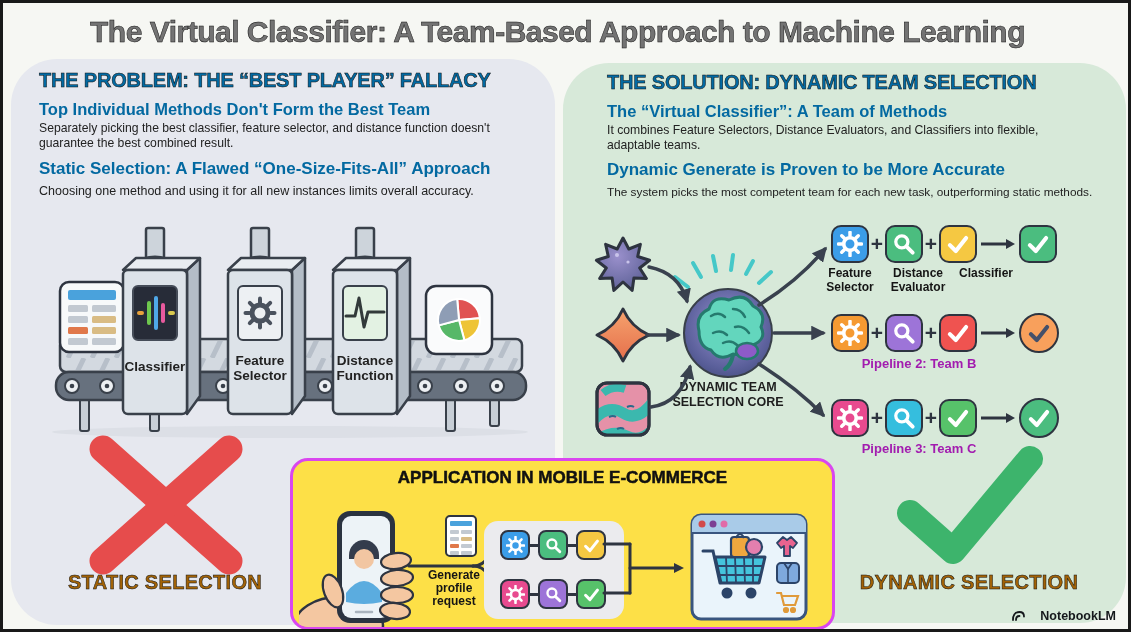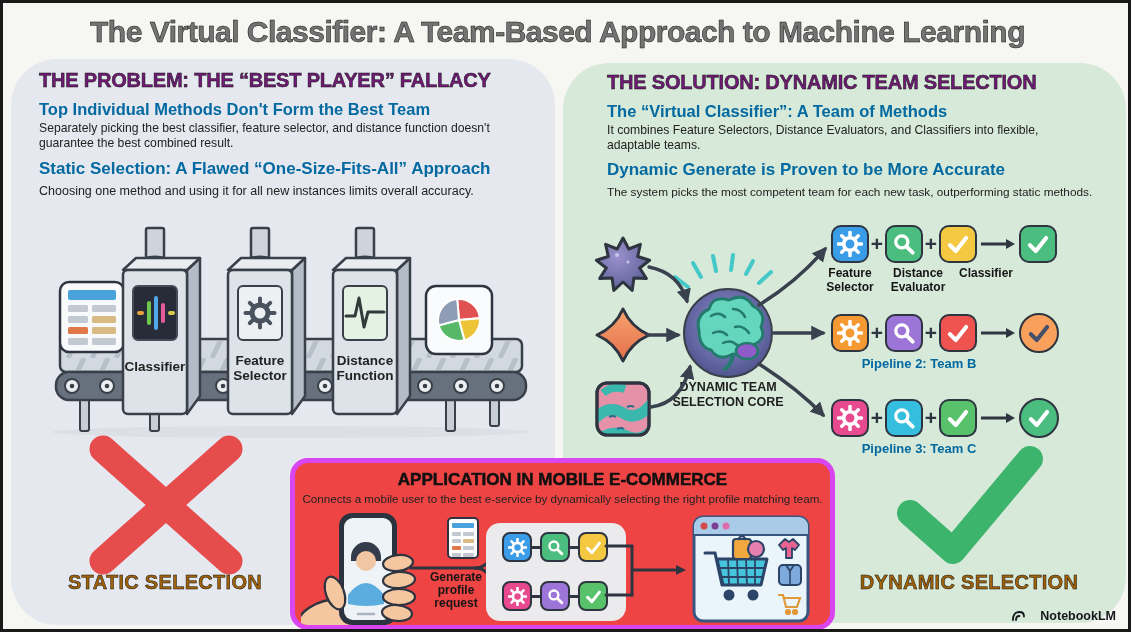--- a/index.html
+++ b/index.html
@@ -10,42 +10,42 @@
   }
   .abs{position:absolute;}
   .heavy{-webkit-text-stroke:0.5px #111;}
   .page-title{
     top:12px;left:0;right:16px;text-align:center;font-size:30px;font-weight:bold;
     letter-spacing:-0.5px;color:#737373;
   }
   .panel{border-radius:46px;}
   .left-panel{left:8px;top:56px;width:544px;height:566px;background:#e6e8ef;}
   .right-panel{left:560px;top:60px;width:563px;height:560px;background:#d7e9d9;}
-  .sec-heading{font-size:20px;font-weight:bold;color:#701a75;letter-spacing:-0.2px;}
+  .sec-heading{font-size:20px;font-weight:bold;color:#0369a1;letter-spacing:-0.2px;}
   .sub-title{font-size:16.5px;font-weight:bold;color:#0369a1;}
   .body-txt{font-size:12.2px;line-height:15px;color:#222;}
   .verdict{font-size:20px;font-weight:bold;text-align:center;color:#a16207;letter-spacing:0.3px;}
   svg text{font-family:"Liberation Sans", sans-serif;}
 
   .pipe-row{display:flex;align-items:center;}
   .tile{
     width:38px;height:38px;border:2.5px solid #2e3440;border-radius:10px;
     display:flex;align-items:center;justify-content:center;color:#fff;box-sizing:border-box;
     flex:0 0 auto;
   }
   .tile.circle{border-radius:50%;width:40px;height:40px;}
   .ticon{width:26px;height:26px;display:block;}
   .plus{font-size:21px;font-weight:bold;color:#2e3440;width:16px;text-align:center;flex:0 0 auto;}
   .arrow-r{width:36px;height:12px;margin:0 3px;flex:0 0 auto;}
   .pl{font-size:12px;font-weight:bold;line-height:13.5px;text-align:center;color:#151515;}
-  .caption{font-size:13px;font-weight:bold;text-align:center;color:#0369a1;}
+  .caption{font-size:13px;font-weight:bold;text-align:center;color:#a21caf;}
 
   .app-panel{
-    left:287px;top:455px;width:545px;height:172px;background:#ef4444;
-    border-radius:18px;border:5px solid #d946ef;overflow:hidden;box-sizing:border-box;
+    left:287px;top:455px;width:545px;height:172px;background:#fde047;
+    border-radius:18px;border:3px solid #d946ef;overflow:hidden;box-sizing:border-box;
   }
   .app-heading{top:7px;left:0;right:0;text-align:center;font-size:17px;font-weight:bold;color:#111;}
   .app-body{top:29px;left:5px;right:5px;text-align:center;font-size:11.6px;color:#222;}
   .req-label{font-size:12px;font-weight:bold;line-height:13px;text-align:center;color:#151515;}
   .mini-pipes{position:absolute;left:191px;top:60px;width:140px;height:98px;background:#ebebee;border-radius:14px;}
   .mini-row{position:absolute;left:16px;display:flex;align-items:center;}
   .tile.mini{width:30px;height:30px;border-radius:8px;border-width:2px;}
   .tile.mini .ticon{width:19px;height:19px;}
   .link{width:8px;height:3px;background:#2e3440;flex:0 0 auto;}
 
@@ -394,21 +394,20 @@
   </div>
   <div class="abs caption" style="left:828px;top:438px;width:176px">Pipeline 3: Team C</div>
 
   <svg class="abs" style="left:885px;top:440px" width="160" height="122" viewBox="0 0 160 122">
     <path d="M22,70 L65,108 L142,16" stroke="#3db46c" stroke-width="26" fill="none" stroke-linecap="round" stroke-linejoin="round"></path>
   </svg>
   <div class="abs verdict heavy" style="left:835px;top:568px;width:262px">DYNAMIC SELECTION</div>
 
   <div class="abs app-panel">
     <div class="abs app-heading heavy">APPLICATION IN MOBILE E-COMMERCE</div>
-    <div class="abs app-body">Connects a mobile user to the best e-service by dynamically selecting the right profile matching team.</div>
 
     <svg class="abs" style="left:6px;top:44px" width="135" height="128" viewBox="0 0 135 128">
       <ellipse cx="40" cy="120" rx="44" ry="28" fill="#f4c7a1" stroke="#2e3440" stroke-width="2.5"></ellipse>
       <rect x="38" y="6" width="58" height="112" rx="13" fill="#2b3340"></rect>
       <rect x="43" y="11" width="48" height="102" rx="9" fill="#edf3f7"></rect>
       <g>
         <path d="M50,50 A15,15 0 0 1 80,50 L80,54 L50,54 Z" fill="#343c4c"></path>
         <circle cx="65" cy="54" r="10" fill="#f2c6a2"></circle>
         <path d="M47,88 Q65,64 83,88 L83,97 Q65,101 47,97 Z" fill="#5bacdf"></path>
       </g>

